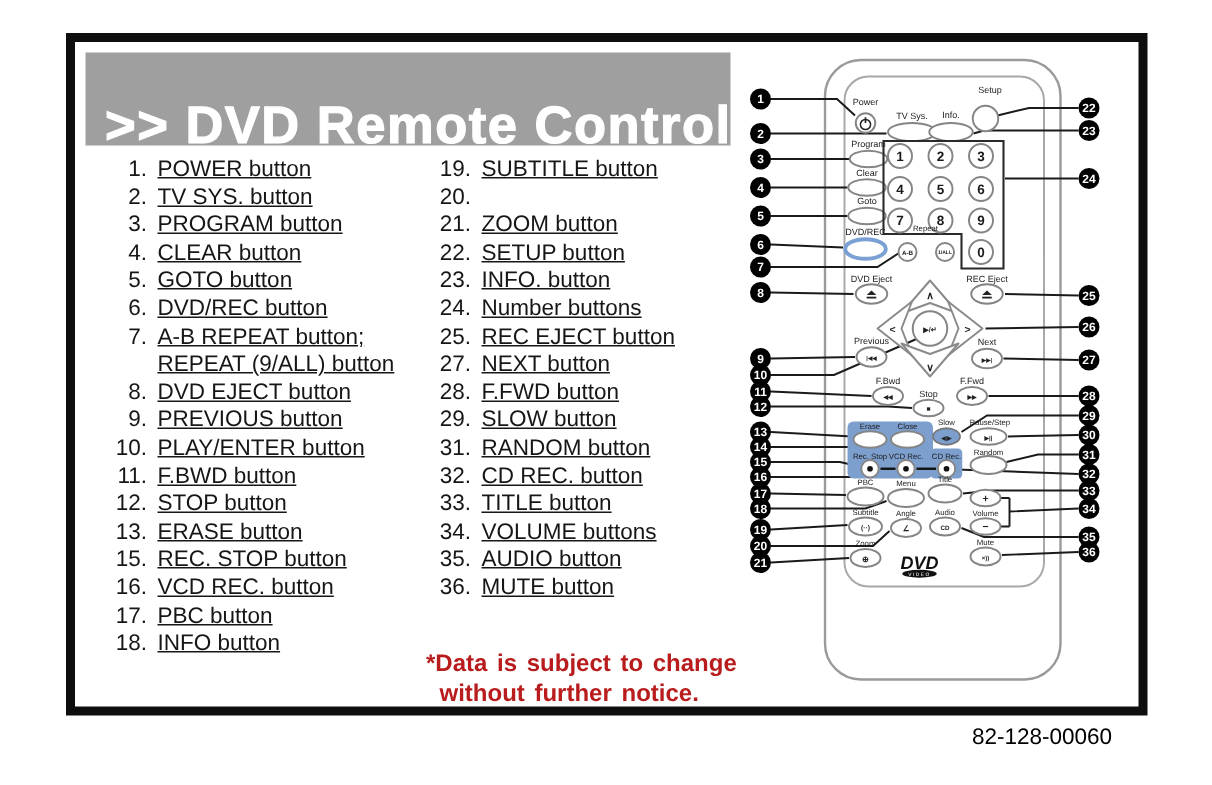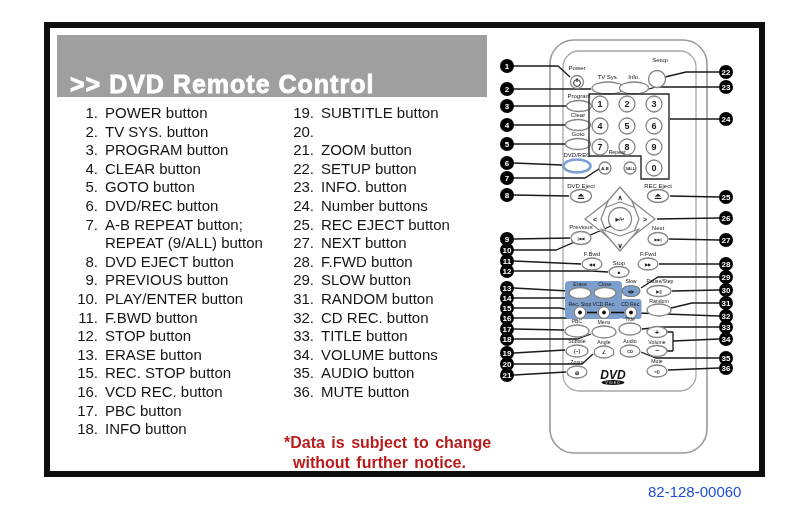--- a/index.html
+++ b/index.html
@@ -9,35 +9,35 @@
   }
   .frame{
     position:absolute;left:44px;top:22px;width:709px;height:443px;
     border:6px solid #0e0e0e;background:#ffffff;
   }
   .banner{
     position:absolute;left:7px;top:7px;width:430px;height:62px;
     background:#9f9f9f;display:flex;align-items:center;
   }
   .banner span{
-    font-size:25px;font-weight:800;color:#ffffff;letter-spacing:1px;
+    font-size:35px;font-weight:800;color:#ffffff;letter-spacing:1px;
     padding-left:13px;white-space:nowrap;margin-top:36px;-webkit-text-stroke:0.8px #ffffff;
   }
   .legend{position:absolute;font-size:15px;line-height:18.6px;color:#161616;}
   .legend.c1{left:20px;top:76px;}
   .legend.c2{left:236px;top:76px;}
   .lg-row{display:flex;white-space:nowrap;}
   .lg-num{width:28px;text-align:right;flex:0 0 28px;}
-  .lg-lab{padding-left:7px;}
+  .lg-lab{padding-left:7px;text-decoration:underline;}
   .footnote{
     position:absolute;left:234px;top:405px;font-size:16px;font-weight:bold;
     line-height:20px;color:#b91c1c;word-spacing:2px;white-space:nowrap;
   }
   .footnote .l2{padding-left:9px;}
-  .partnum{position:absolute;left:648px;top:483px;font-size:15px;color:#1d4ed8;}
+  .partnum{position:absolute;left:648px;top:483px;font-size:15px;color:#000000;}
   svg{position:absolute;}
   svg text{font-family:"Liberation Sans", sans-serif;fill:#1a1a1a;}
   .bl{font-size:6px;text-anchor:middle;}
   .bls{font-size:5.2px;text-anchor:middle;}
   .glyph{text-anchor:middle;fill:#222;font-weight:bold;}
   .digit{font-size:9px;font-weight:bold;text-anchor:middle;}
   .co{font-size:8px;font-weight:bold;fill:#fff;text-anchor:middle;}
   .btn{fill:#fff;stroke:#858585;stroke-width:1.3;}
   .body-o{fill:#fff;stroke:#9a9a9a;stroke-width:1.6;}
   .face{fill:#fff;stroke:#a8a8a8;stroke-width:1.3;}

